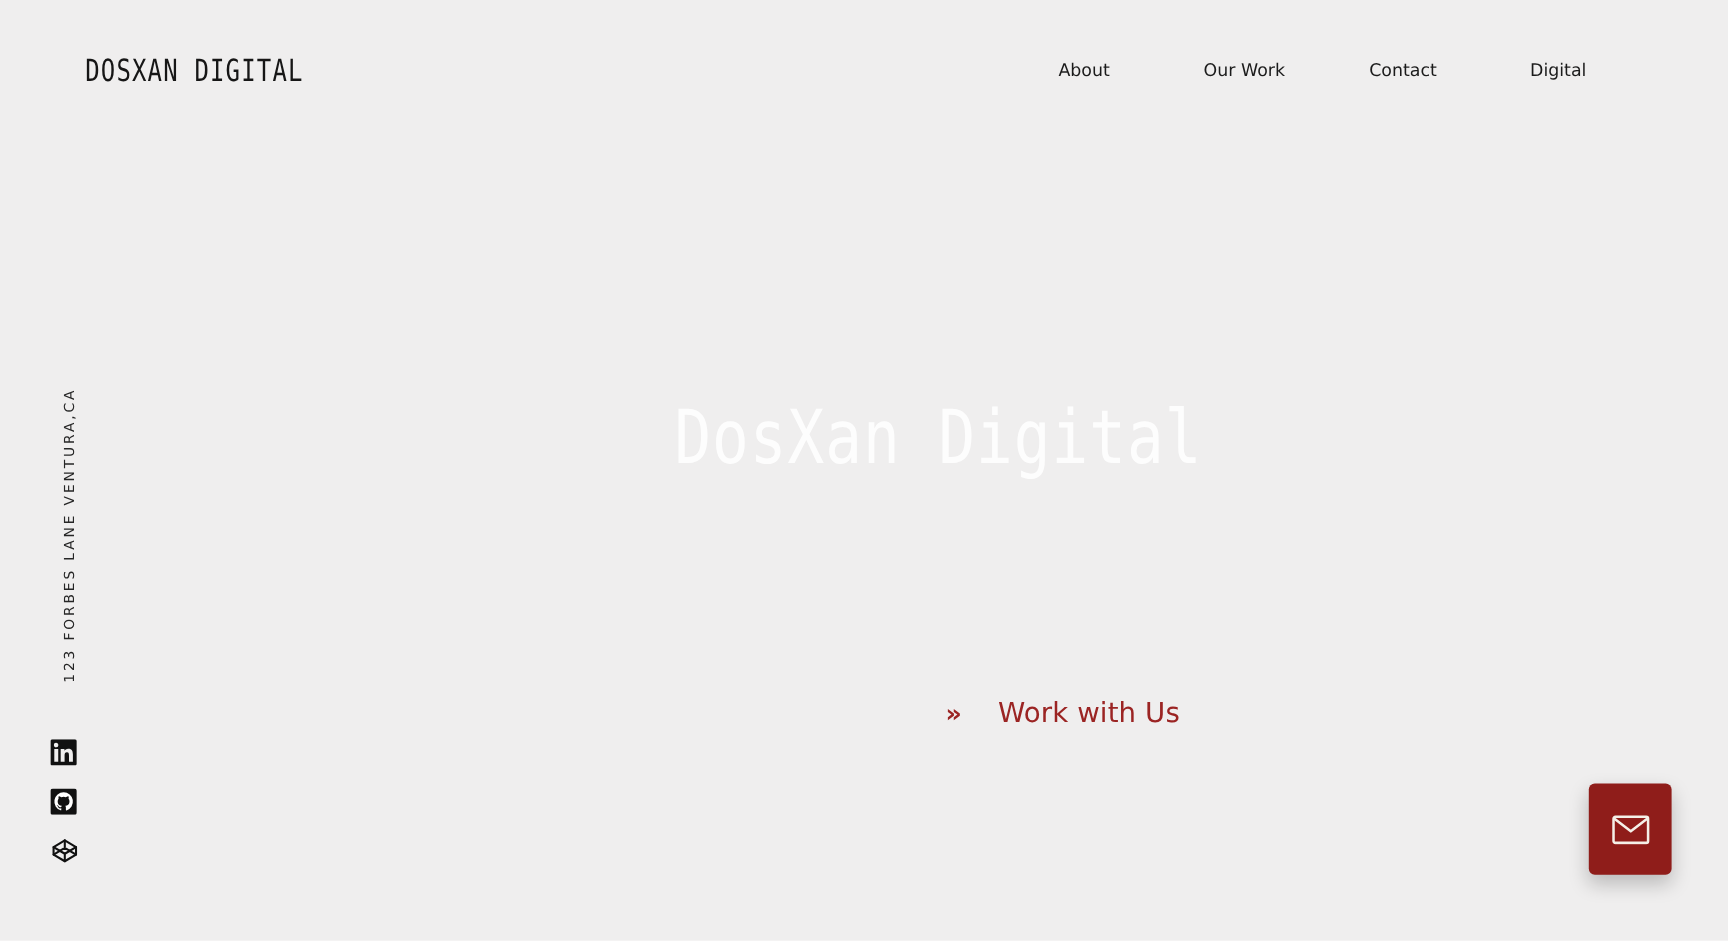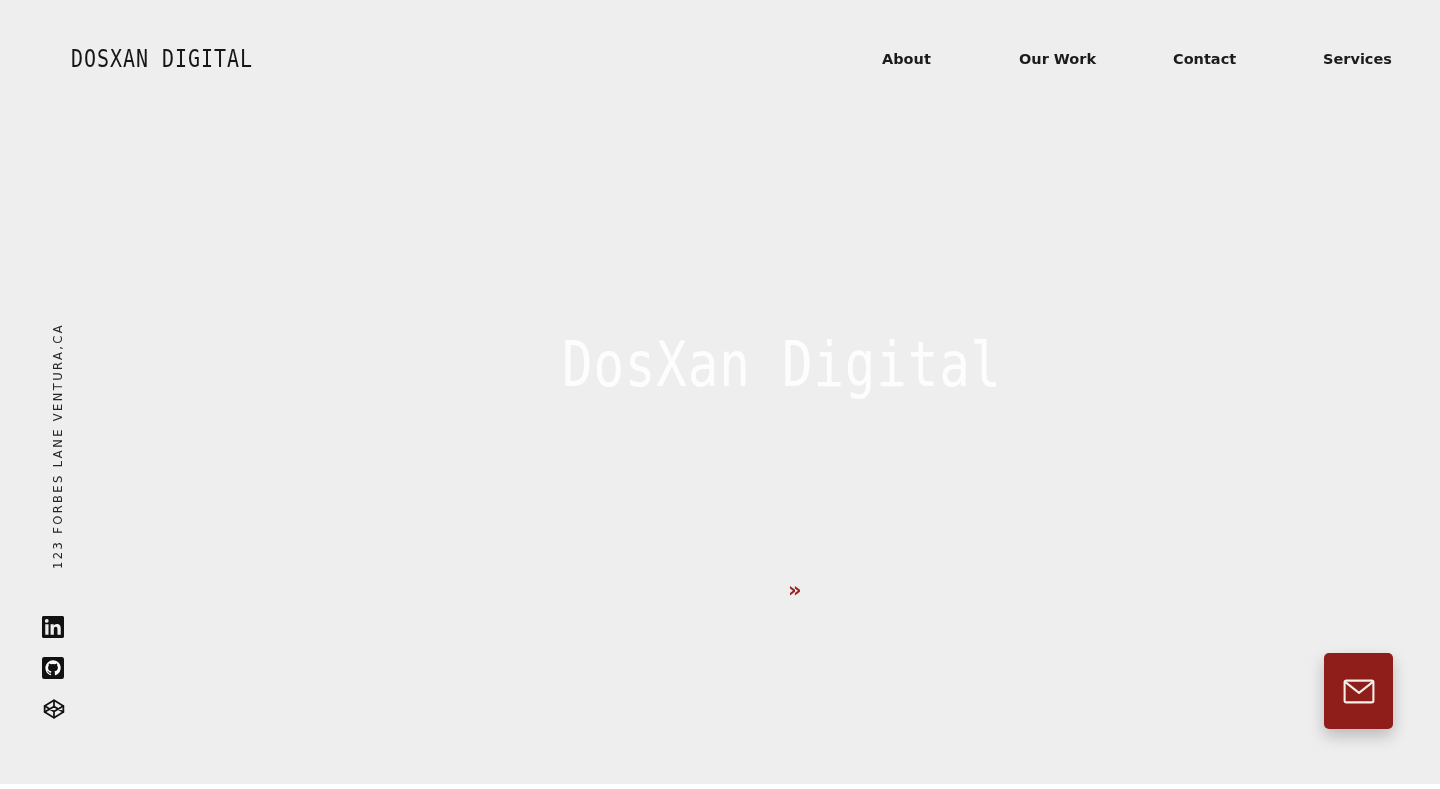--- a/index.html
+++ b/index.html
@@ -51,35 +51,34 @@
     white-space: nowrap;
     cursor: pointer;
   }
 
   .main-nav {
     position: absolute;
     left: 882px;
     top: 48px;
     display: flex;
     align-items: center;
-    font-weight: bold;
   }
 
   .nav-link {
     font-family: "DejaVu Sans", sans-serif;
     font-size: 14.5px;
     line-height: 22px;
     color: #1b1b1b;
     text-decoration: none;
     white-space: nowrap;
     cursor: pointer;
     display: block;
   }
   .nav-item { display: block; }
-  .nav-item + .nav-item { margin-left: 16px; }
+  .nav-item + .nav-item { margin-left: 0; }
 
   .nav-item:nth-child(1) { width: 121px; }
   .nav-item:nth-child(2) { width: 138px; }
   .nav-item:nth-child(3) { width: 134px; }
   .nav-item:nth-child(4) { width: auto; }
 
   
   .left-rail {
     position: absolute;
     left: 0;
@@ -253,21 +252,21 @@
       <div class="nav-item">
         <a class="nav-link" href="#">About</a>
       </div>
       <div class="nav-item">
         <a class="nav-link" href="#">Our Work</a>
       </div>
       <div class="nav-item">
         <a class="nav-link" href="#">Contact</a>
       </div>
       <div class="nav-item">
-        <a class="nav-link" href="#">Services</a>
+        <a class="nav-link" href="#">Digital</a>
       </div>
     </nav>
 
   </header>
 
   <aside class="left-rail">
 
     <div class="address-vertical">123 FORBES LANE VENTURA,CA</div>
 
     <div class="social-stack">
@@ -302,20 +301,21 @@
   </aside>
 
   <section class="hero">
 
     <div class="watermark">DosXan Digital</div>
 
 
 
     <a class="cta-row" href="#">
       <span class="cta-chevrons">»</span>
+      <span class="cta-label">Work with Us</span>
     </a>
 
   </section>
 
   <button class="mail-fab">
     <span>
       <svg width="32" height="25" viewBox="0 0 32 25" fill="none" stroke="#f5f0e8" stroke-width="2.1" stroke-linecap="round" stroke-linejoin="round" aria-hidden="true">
         <rect x="1.6" y="1.6" width="28.8" height="21.8" rx="1.6"></rect>
         <path d="M2.4 3.2 16 13.8 29.6 3.2"></path>
       </svg>

